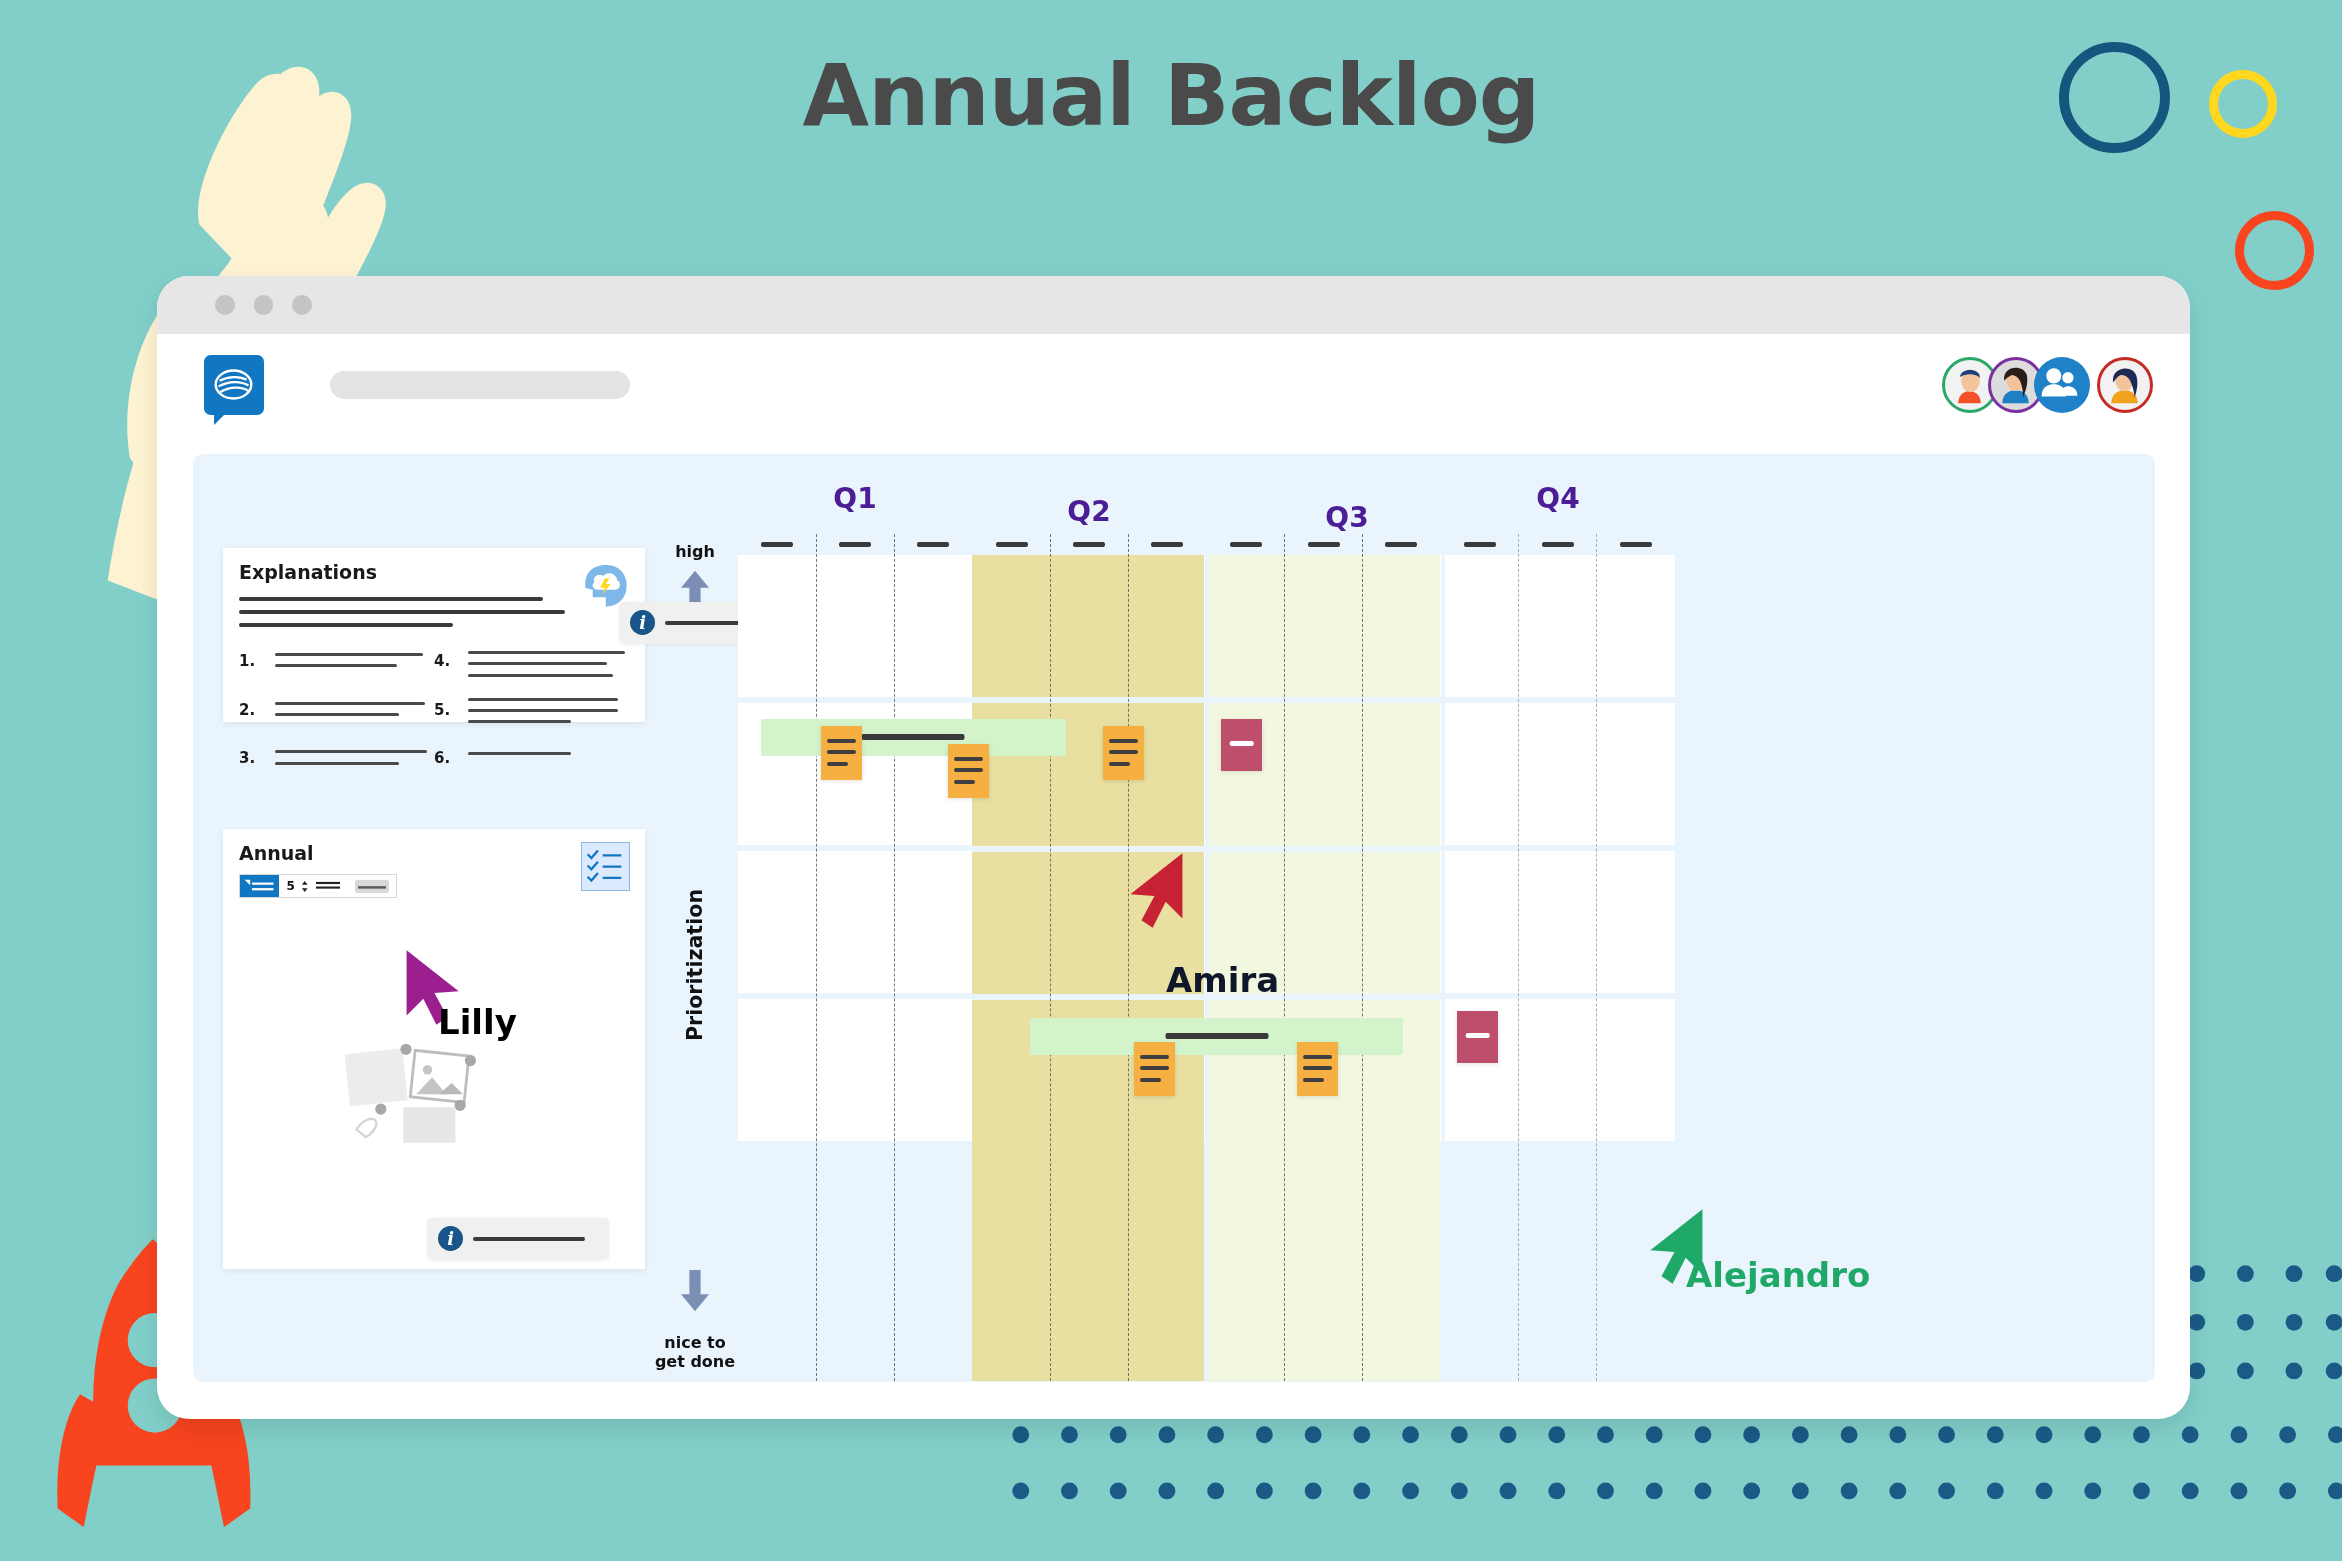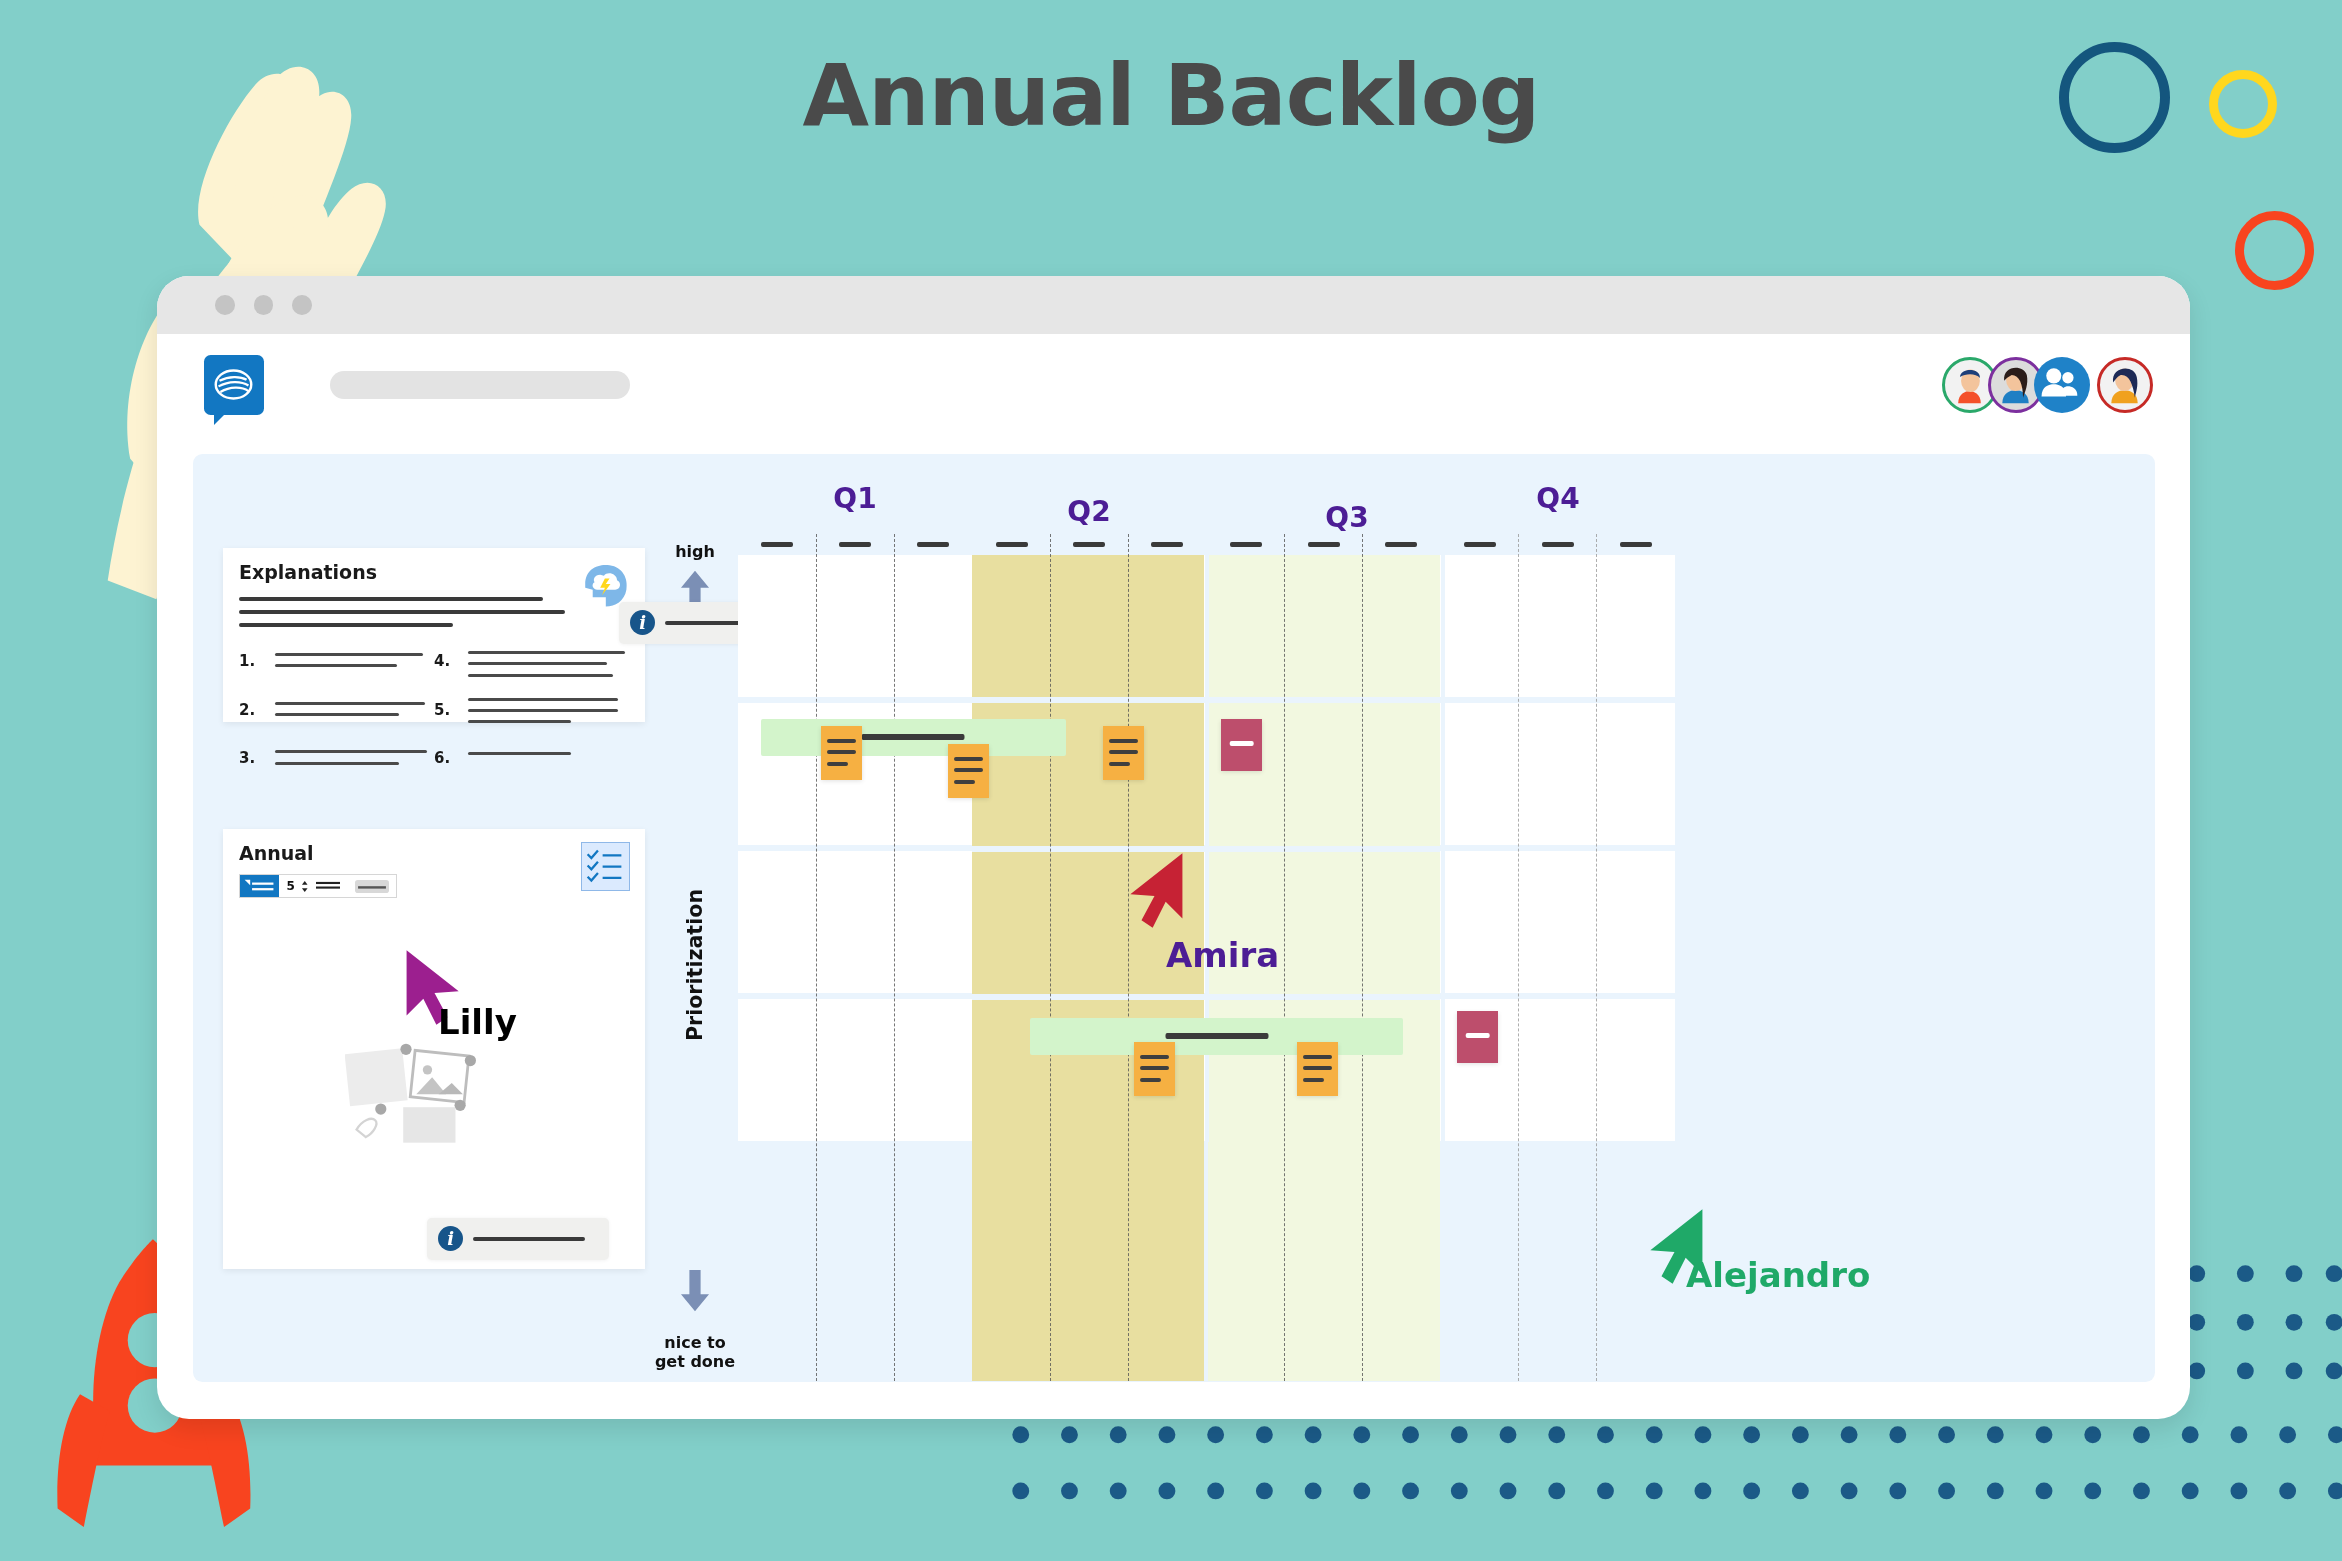--- a/index.html
+++ b/index.html
@@ -596,21 +596,21 @@
     <path d="M6 2 L6 72 L24 54 L38 82 L50 74 L36 48 L62 46 Z" fill="#9c1f8f"></path>
   </svg>
 </div>
 <div class="cursor-name" style="left:438px;top:1002px;color:#000000;">Lilly</div>
 
 <div class="cursor" style="left:1121px;top:851px;">
   <svg width="67" height="79" viewBox="0 0 72 84">
     <path d="M6 2 L6 72 L24 54 L38 82 L50 74 L36 48 L62 46 Z" fill="#c62234" transform="scale(-1,1) translate(-72,0)"></path>
   </svg>
 </div>
-<div class="cursor-name" style="left:1166px;top:935px;color:#4c1d95;">Amira</div>
+<div class="cursor-name" style="left:1166px;top:960px;color:#0f172a;">Amira</div>
 
 <div class="cursor" style="left:1641px;top:1207px;">
   <svg width="67" height="79" viewBox="0 0 72 84">
     <path d="M6 2 L6 72 L24 54 L38 82 L50 74 L36 48 L62 46 Z" fill="#1fa968" transform="scale(-1,1) translate(-72,0)"></path>
   </svg>
 </div>
 <div class="cursor-name" style="left:1686px;top:1255px;color:#1fa968;">Alejandro</div>
 
 
 </body></html>

